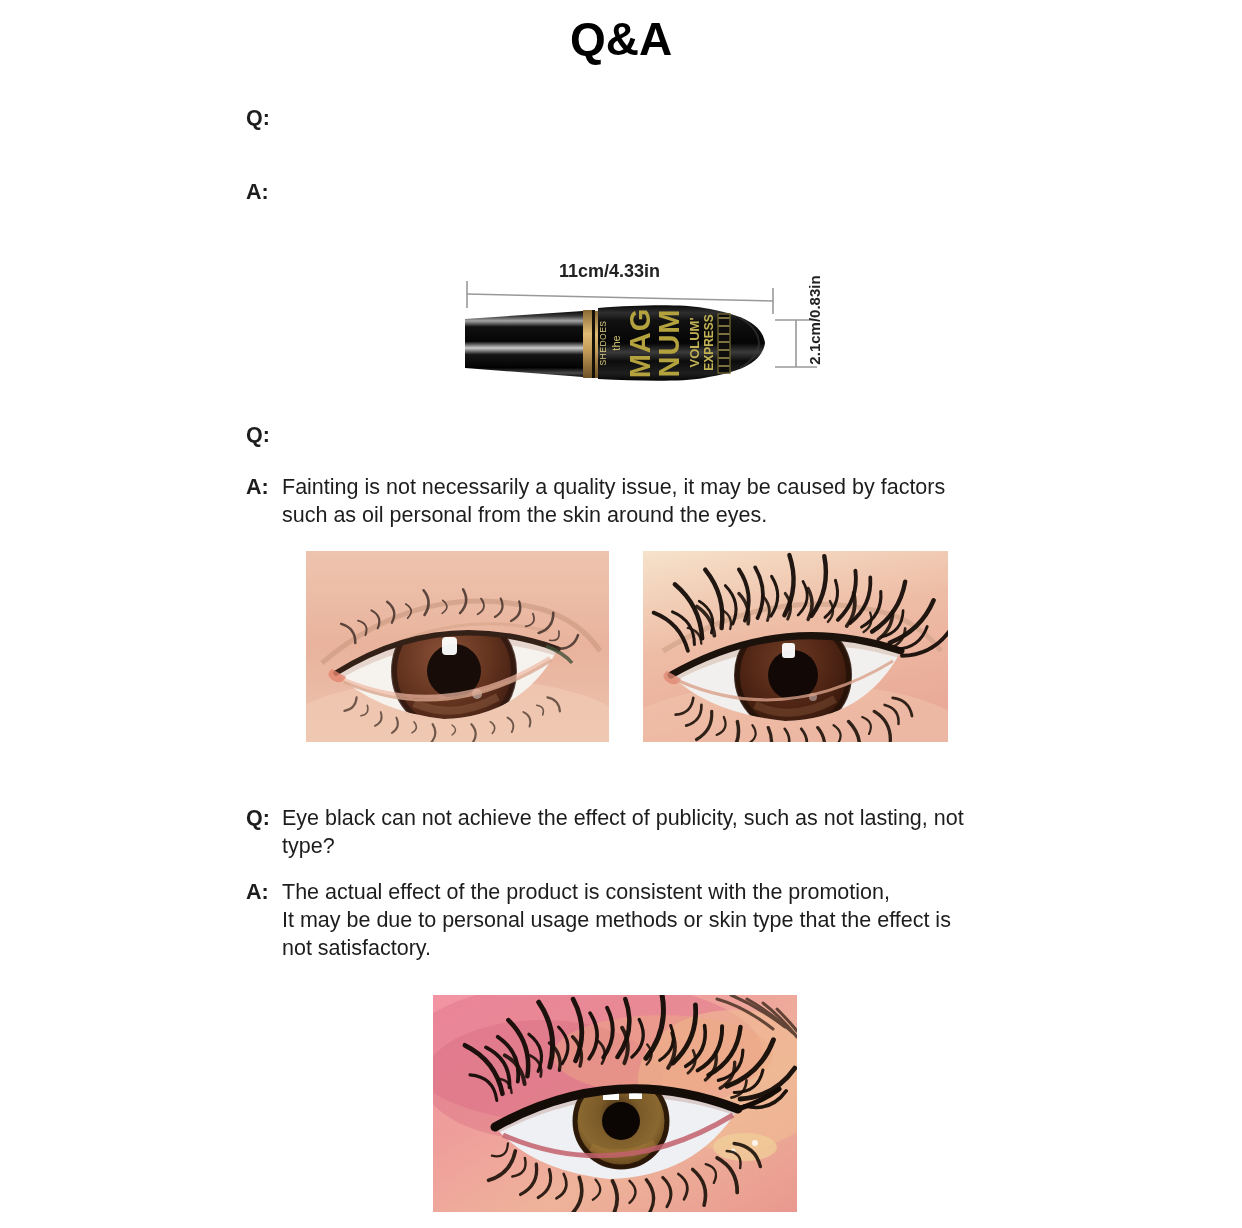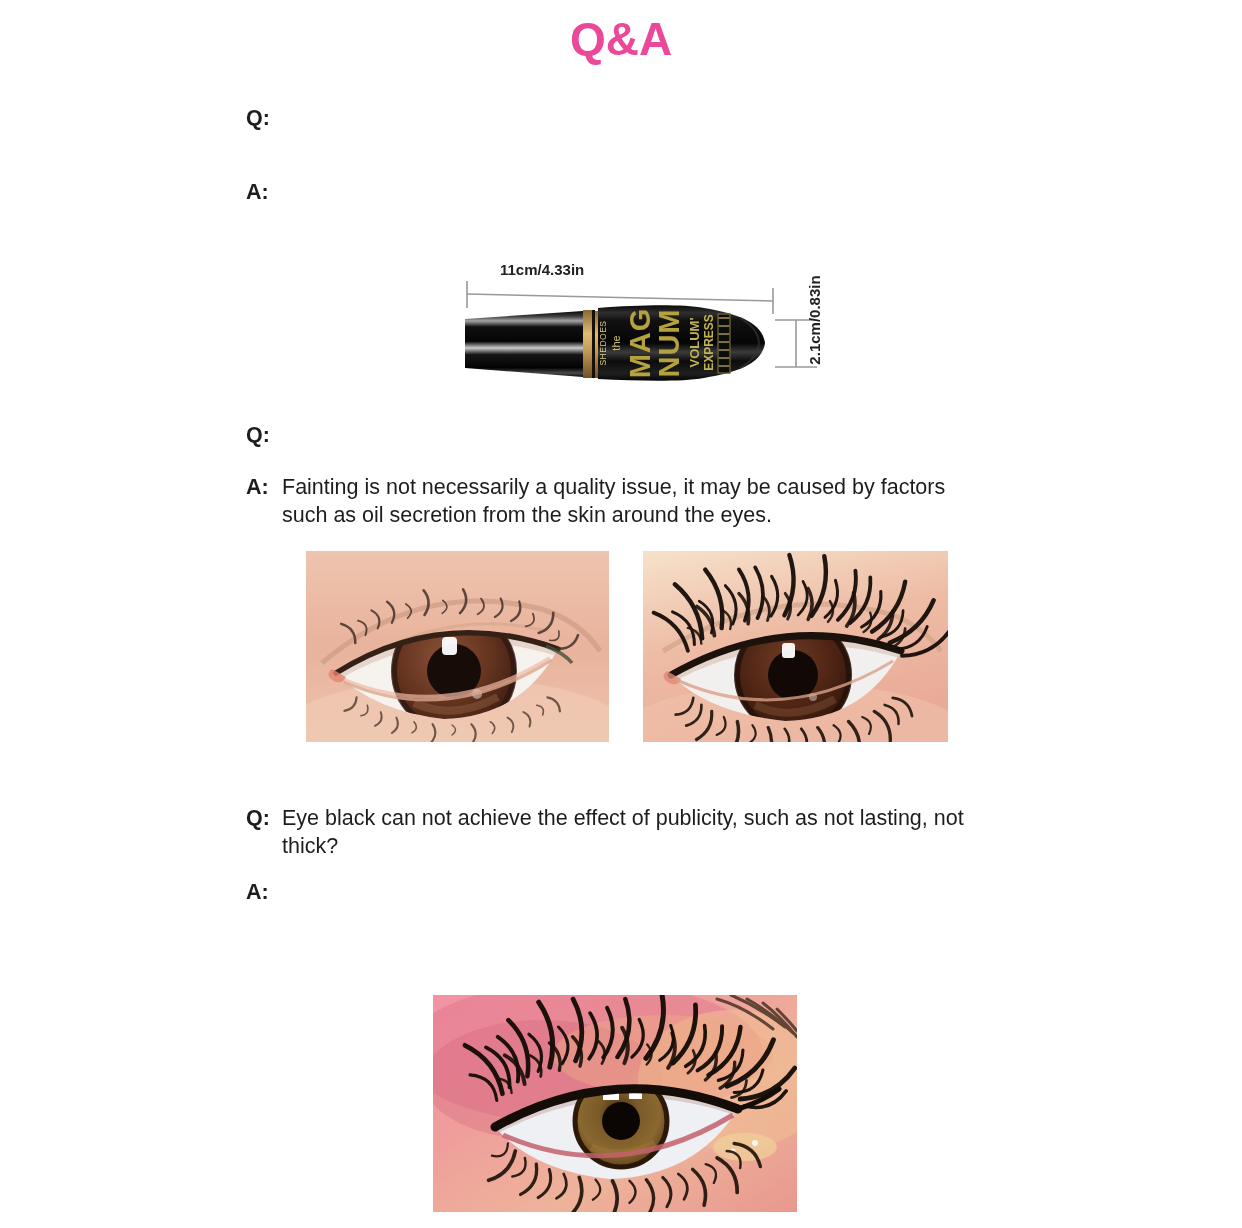--- a/index.html
+++ b/index.html
@@ -2,34 +2,34 @@
 <html><head>
 <meta charset="utf-8">
 <style>
   html,body{margin:0;padding:0;background:#fff;}
   .page{
     position:relative;width:1242px;height:1228px;background:#ffffff;
     font-family:"Liberation Sans", sans-serif;color:#1d1d1d;overflow:hidden;
   }
   .title{
     position:absolute;top:12px;left:0;right:0;text-align:center;
-    font-size:46px;font-weight:bold;color:#ec4899;
+    font-size:46px;font-weight:bold;color:#000000;
   }
   .row{position:absolute;left:246px;width:810px;display:flex;
        font-size:21.5px;line-height:28px;}
   .lbl{font-weight:bold;width:36px;flex:none;}
   .txt{white-space:pre-line;}
   .q1{top:104px}.a1{top:178px}.q2{top:421px}.a2{top:473px}
   .q3{top:804px}.a3{top:878px}
 
   
   .figure{position:absolute;left:440px;top:248px;width:430px;height:150px;}
   .figure svg{position:absolute;left:0;top:0;}
-  .dim-h{position:absolute;top:13px;left:60px;width:160px;text-align:left;
-         font-size:15px;font-weight:600;color:#222;}
+  .dim-h{position:absolute;top:13px;left:60px;width:160px;text-align:right;
+         font-size:18px;font-weight:600;color:#222;}
   .dim-v{position:absolute;left:312px;top:62px;width:128px;height:20px;text-align:center;
          font-size:15px;font-weight:600;color:#222;transform:rotate(-90deg);transform-origin:center;}
   .bt{position:absolute;transform:rotate(-90deg);transform-origin:center;
       text-align:center;color:#c5b45c;font-weight:bold;white-space:nowrap;}
   .bt-brand{left:131px;top:89px;width:64px;height:12px;font-size:8.5px;line-height:12px;letter-spacing:.5px;color:#d8ca7e;font-weight:normal;}
   .bt-the{left:146px;top:88px;width:60px;height:14px;font-size:11px;line-height:14px;color:#cfc070;font-weight:normal;}
   .bt-mag{left:160px;top:80px;width:80px;height:30px;font-size:29px;line-height:30px;letter-spacing:1px;color:#b3a23e;}
   .bt-num{left:189px;top:80px;width:80px;height:30px;font-size:29px;line-height:30px;letter-spacing:1px;color:#b3a23e;}
   .bt-sub1{left:219px;top:87px;width:70px;height:15px;font-size:13px;line-height:15px;color:#c2b254;}
   .bt-sub2{left:234px;top:87px;width:70px;height:15px;font-size:12px;line-height:15px;color:#c2b254;}
@@ -122,21 +122,21 @@
     <span class="bt bt-sub2">EXPRESS</span>
     <span class="bt-badge"></span>
   </div>
 
   <div class="row q2">
     <span class="lbl">Q:</span>
   </div>
   <div class="row a2">
     <span class="lbl">A:</span>
     <span class="txt">Fainting is not necessarily a quality issue, it may be caused by factors
-such as oil secretion from the skin around the eyes.</span>
+such as oil personal from the skin around the eyes.</span>
   </div>
 
   <div class="img eye-before">
     <svg id="svgBefore" width="303" height="191" viewBox="0 0 303 191">
       <defs>
         <linearGradient id="skinA" x1="0" y1="0" x2="0" y2="1">
           <stop offset="0" stop-color="#eec4ae"></stop>
             <stop offset=".5" stop-color="#e9b39d"></stop>
             <stop offset="1" stop-color="#edc3ad"></stop>
         </linearGradient>
@@ -286,24 +286,27 @@
           <path d="M68.7,160.4 Q69.9,179.2 53.5,188.5" fill="none" stroke="#1b110a" stroke-width="3.1875532394789015" stroke-linecap="round" opacity="0.9"></path>
           <path d="M58.4,153.9 Q58.9,170.2 43.2,174.6" fill="none" stroke="#1b110a" stroke-width="2.698754670591385" stroke-linecap="round" opacity="0.9"></path>
           <path d="M50.3,146.8 Q48.4,162.5 32.6,163.6" fill="none" stroke="#1b110a" stroke-width="2.595512924176419" stroke-linecap="round" opacity="0.9"></path>
         </g>
     </svg>
   </div>
 
   <div class="row q3">
     <span class="lbl">Q:</span>
     <span class="txt">Eye black can not achieve the effect of publicity, such as not lasting, not
-thick?</span>
+type?</span>
   </div>
   <div class="row a3">
     <span class="lbl">A:</span>
+    <span class="txt">The actual effect of the product is consistent with the promotion,
+It may be due to personal usage methods or skin type that the effect is
+not satisfactory.</span>
   </div>
 
   <div class="img eye-glam">
     <svg id="svgGlam" width="364" height="217" viewBox="0 0 364 217">
       <defs>
         <linearGradient id="glamBg" x1="0" y1="0" x2="1" y2="1">
           <stop offset="0" stop-color="#f293a3"></stop>
             <stop offset=".35" stop-color="#ef9e9b"></stop>
           <stop offset=".65" stop-color="#eeb39a"></stop>
             <stop offset="1" stop-color="#e9988f"></stop>

